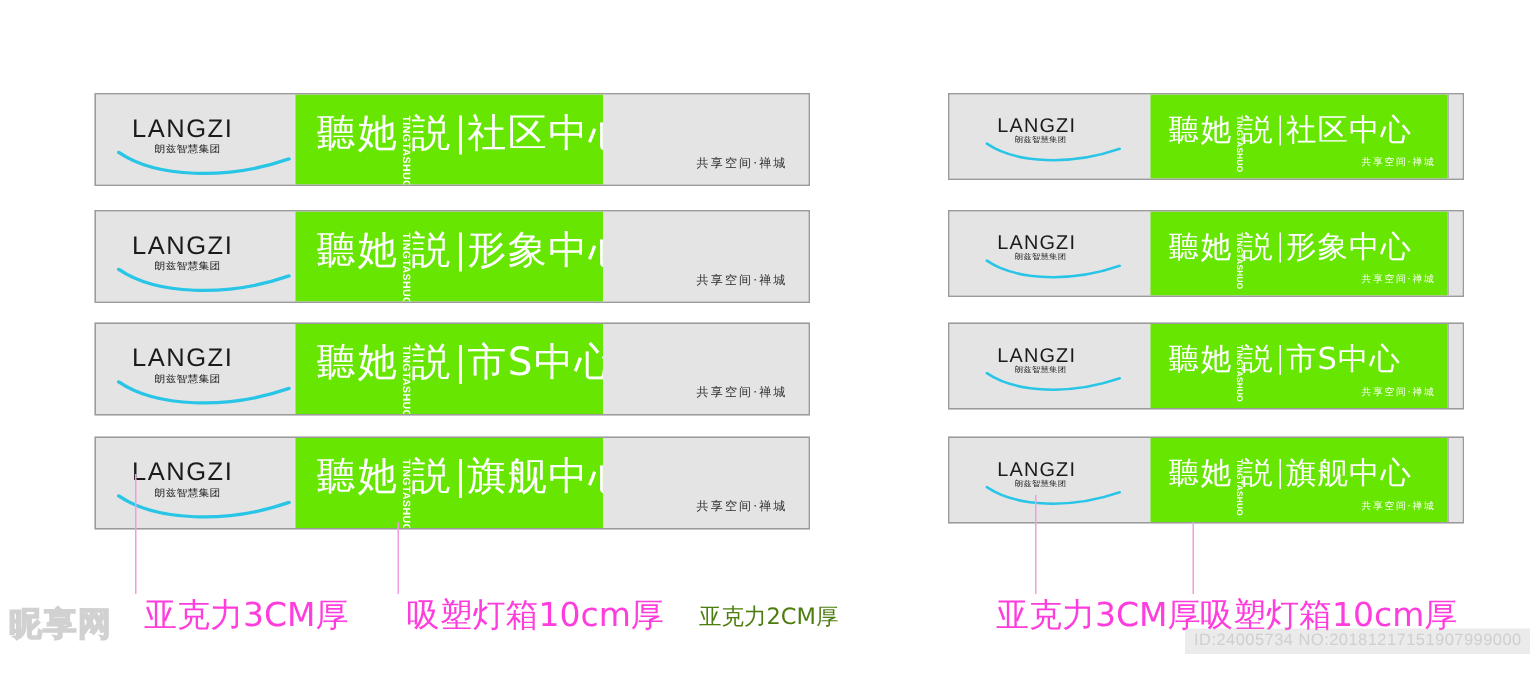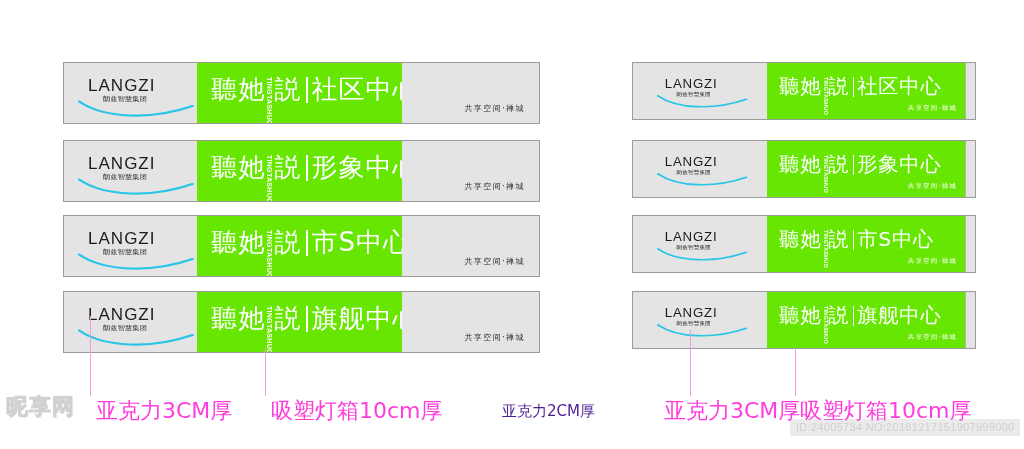--- a/index.html
+++ b/index.html
@@ -124,21 +124,21 @@
     width: 1px;
     background: #f09de0;
   }
   .ann {
     position: absolute;
     white-space: nowrap;
     font-family: "DejaVu Sans", sans-serif;
     line-height: 1;
   }
   .ann-strong { color: #ff3ddc; }
-  .ann-soft  { color: #4c1d95; margin-left: 36px; }
+  .ann-soft  { color: #4d7c0f; }
 
   
   .wm-nipic {
     position: absolute;
     display: flex;
     align-items: center;
     gap: 5px;
     opacity: 0.85;
   }
   .wm-logo-cn {
@@ -401,16 +401,16 @@
   <div class="leader" style="left:795px; top:348px; height:48px;"></div>
 
   <div class="ann ann-strong" style="left:96px;  top:400px; font-size:22px;">亚克力3CM厚</div>
   <div class="ann ann-strong" style="left:271px; top:400px; font-size:22px;">吸塑灯箱10cm厚</div>
   <div class="ann ann-soft" style="left:466px; top:404px; font-size:15px;">亚克力2CM厚</div>
 
   <div class="ann ann-strong" style="left:664px; top:400px; font-size:22px;">亚克力3CM厚</div>
   <div class="ann ann-strong" style="left:800px; top:400px; font-size:22px;">吸塑灯箱10cm厚</div>
 </div>
 
-<div class="wm-nipic" style="left:6px; top:396px;flex-direction:column;">
+<div class="wm-nipic" style="left:6px; top:406px;flex-direction:column;">
   <span class="wm-logo-cn">昵享网</span>
 </div>
 <div class="wm-id" style="left:790px; top:419px;">ID:24005734 NO:20181217151907999000</div>
 
 </body></html>

